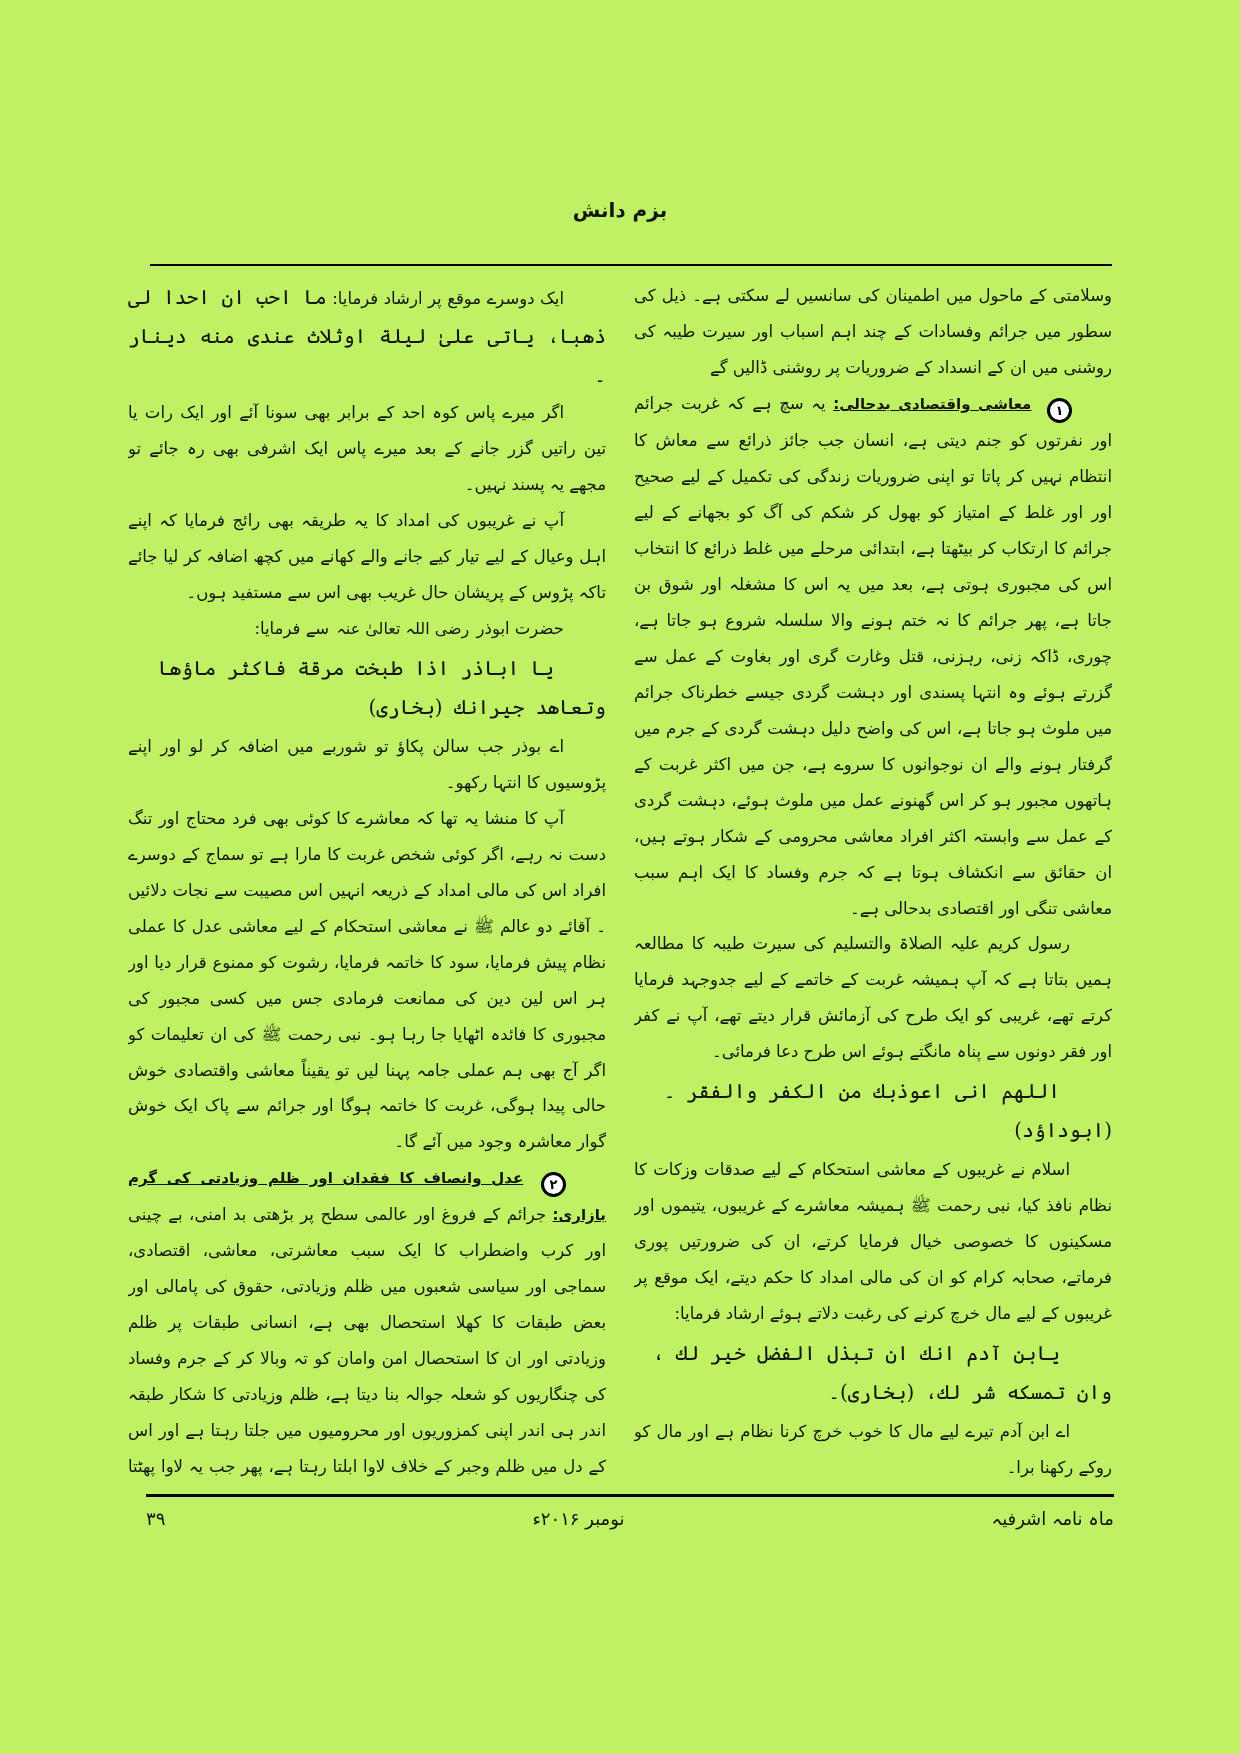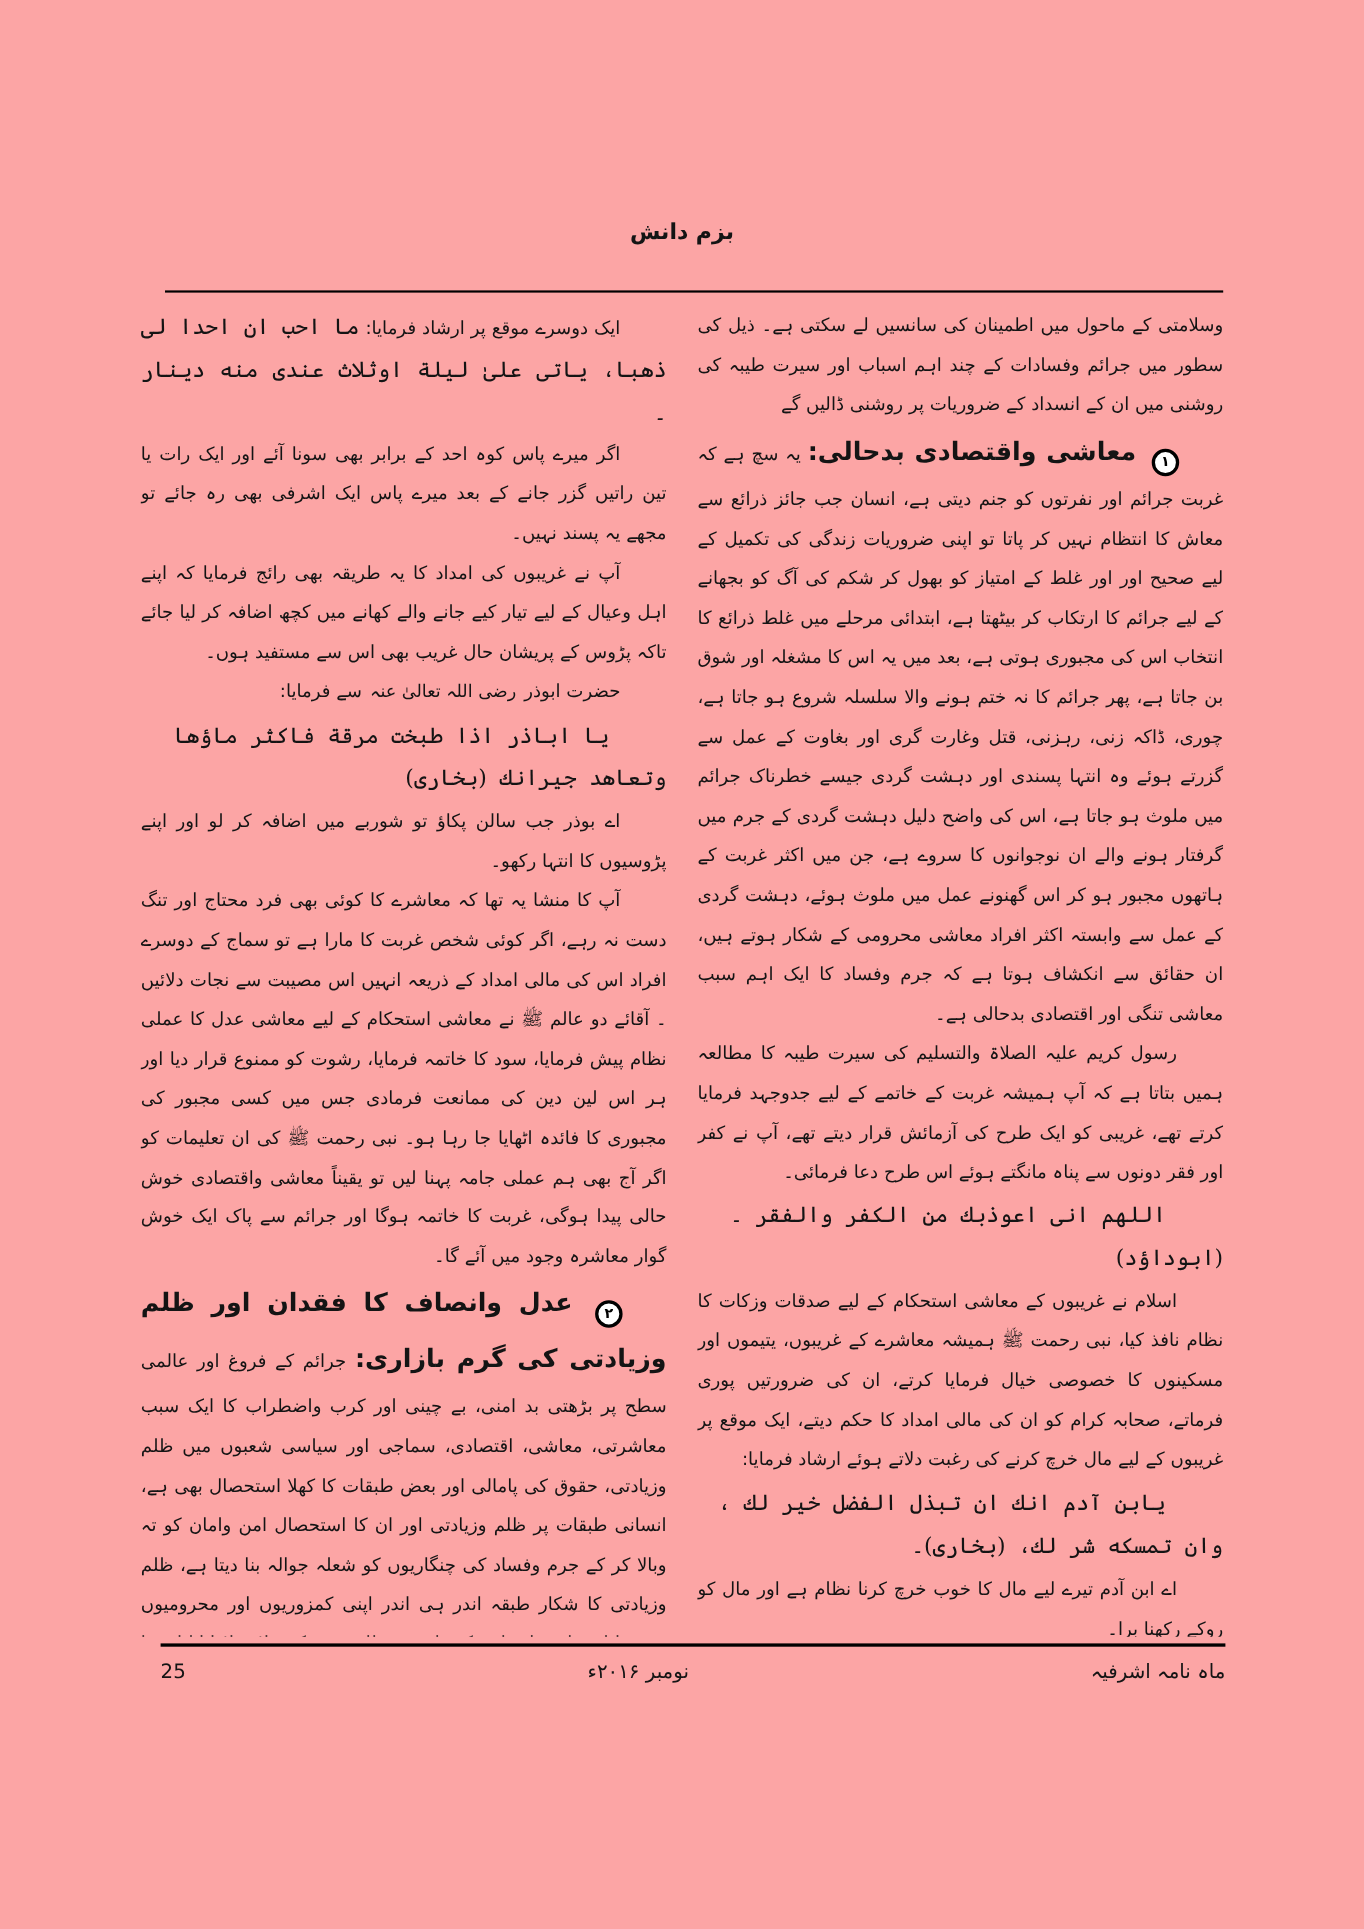--- a/index.html
+++ b/index.html
@@ -3,21 +3,21 @@
 <meta charset="utf-8">
 <style>
   * { box-sizing: border-box; }
   html, body { margin: 0; padding: 0; }
   body {
     width: 1240px; height: 1754px;
     background: #ffffff;
     color: #141414;
     font-family: "DejaVu Sans", "Liberation Sans", sans-serif;
   }
-  .page { position: relative; width: 1240px; height: 1754px; background: #fca5a5; overflow: hidden; }
+  .page { position: relative; width: 1240px; height: 1754px; background: #bef264; overflow: hidden; }
 
   .page-title {
     position: absolute; top: 198px; left: 0; width: 100%;
     text-align: center; font-weight: bold; font-size: 20px; direction: rtl;
     letter-spacing: 1px;
   }
   .header-rule {
     position: absolute; top: 264px; left: 150px; width: 962px; height: 0;
     border-top: 2.5px solid #000;
   }
@@ -42,21 +42,21 @@
   }
 
   .sec-para { text-indent: 40px; }
   .sec-num {
     display: inline-flex; align-items: center; justify-content: center;
     width: 25px; height: 25px; border: 3.5px solid #000; border-radius: 50%;
     font-size: 13px; font-weight: bold; line-height: 1;
     margin-left: 8px; vertical-align: -6px; text-indent: 0;
     background: #fff; color: #000;
   }
-  .sec-title { font-weight: bold; font-size: 23px; }
+  .sec-title { font-weight: bold; font-size: 15px; text-decoration: underline; }
   .honorific { font-size: 16px; padding: 0 2px; }
 
   .footer-rule {
     position: absolute; top: 1494px; left: 146px; width: 968px; height: 0;
     border-top: 3px solid #000;
   }
   .page-footer {
     position: absolute; top: 1508px; left: 146px; width: 968px;
     direction: rtl; display: flex; justify-content: space-between;
     align-items: baseline; font-size: 18px;
@@ -122,16 +122,16 @@
       </p>
     </div>
 
   </div>
 
   <div class="footer-rule"></div>
 
   <div class="page-footer">
     <span class="footer-item">ماہ نامہ اشرفیہ</span>
     <span class="footer-item">نومبر ۲۰۱۶ء</span>
-    <span class="footer-item">25</span>
+    <span class="footer-item">۳۹</span>
   </div>
 
 </div>
 
 </body></html>

